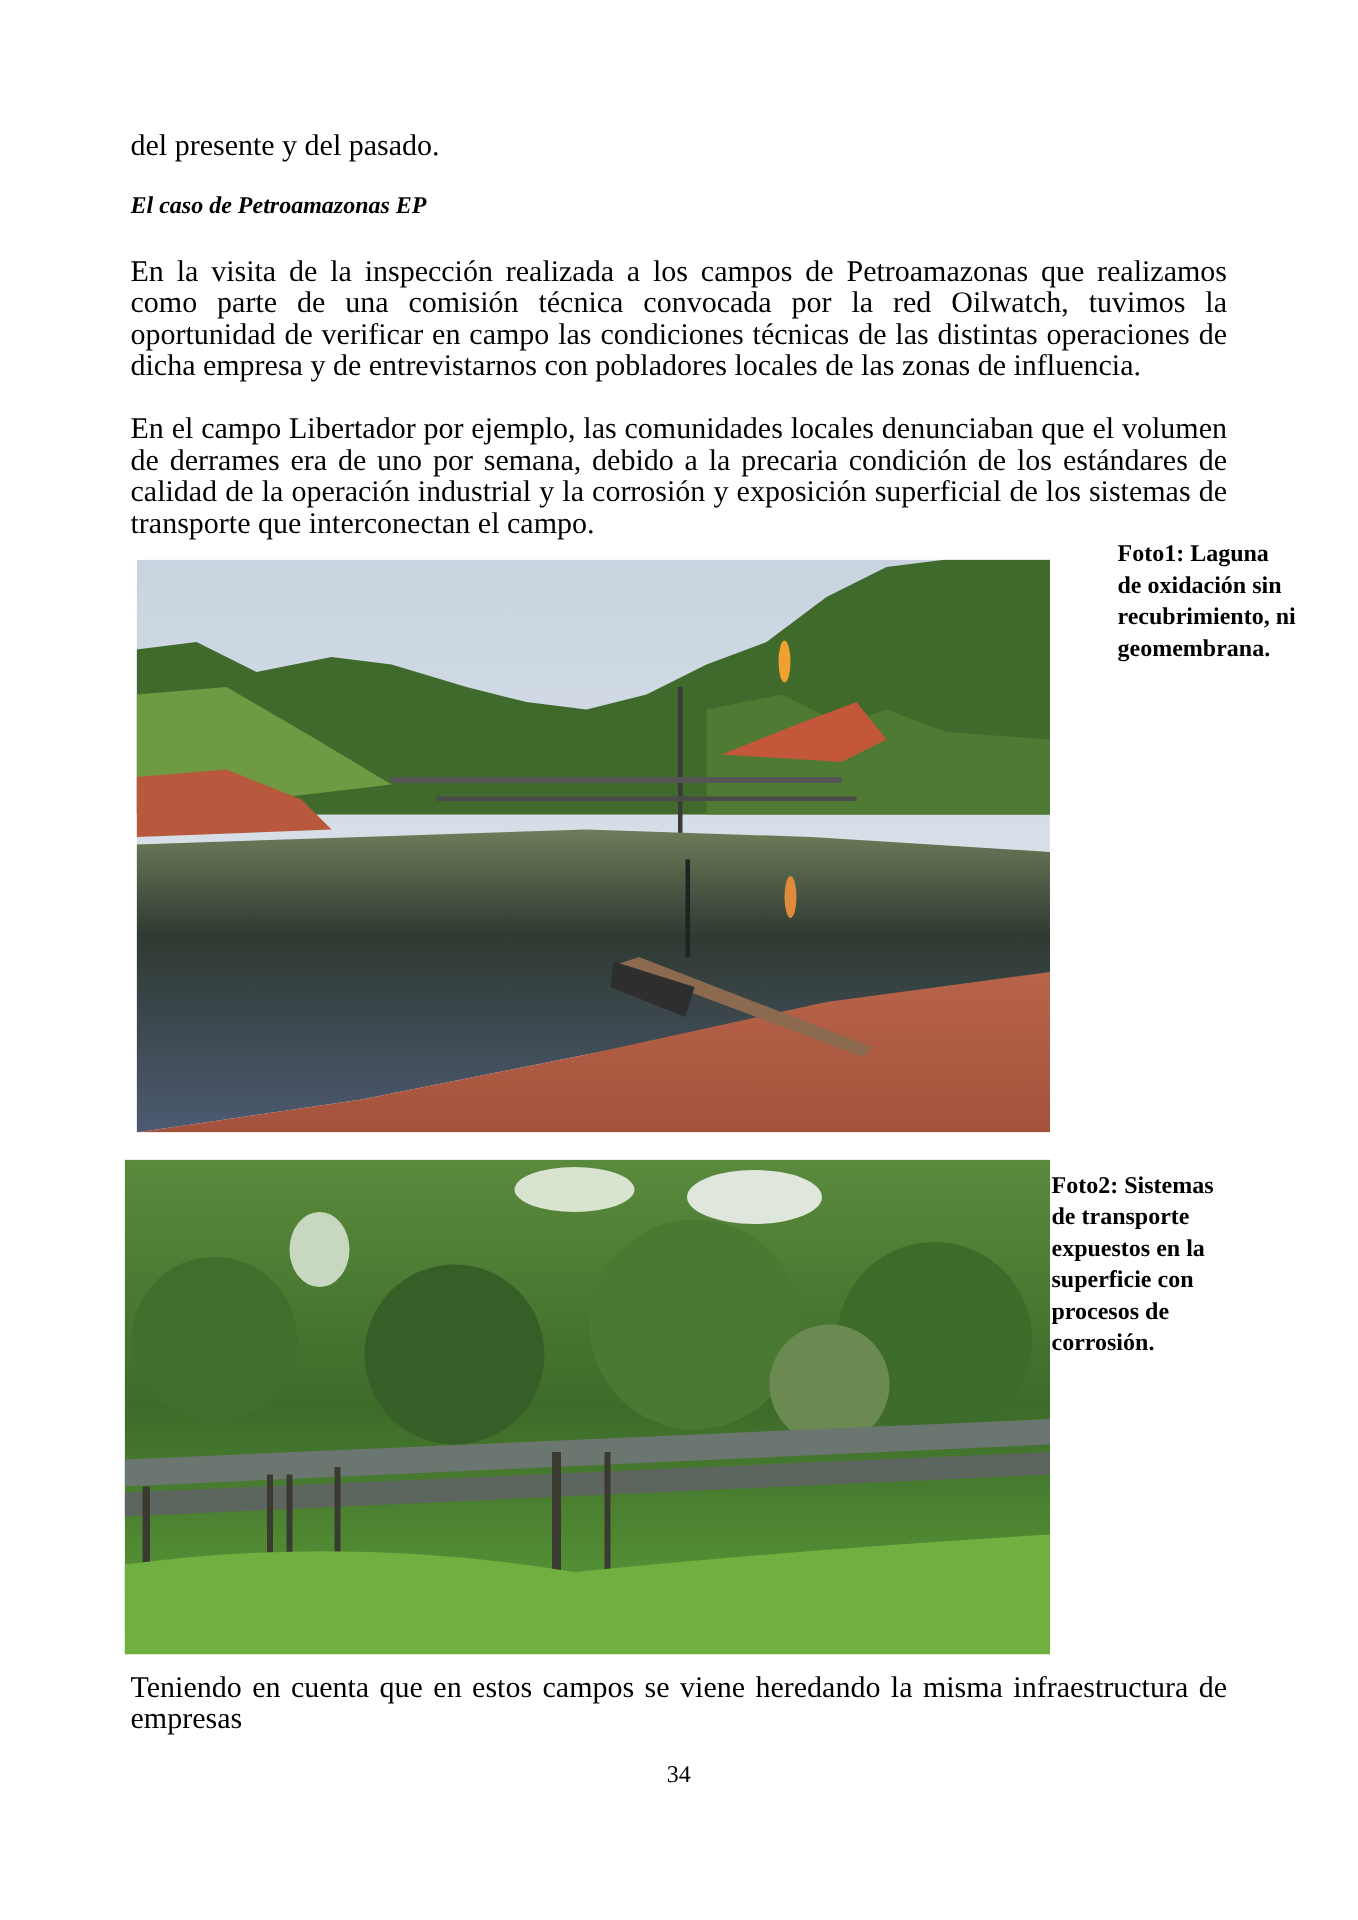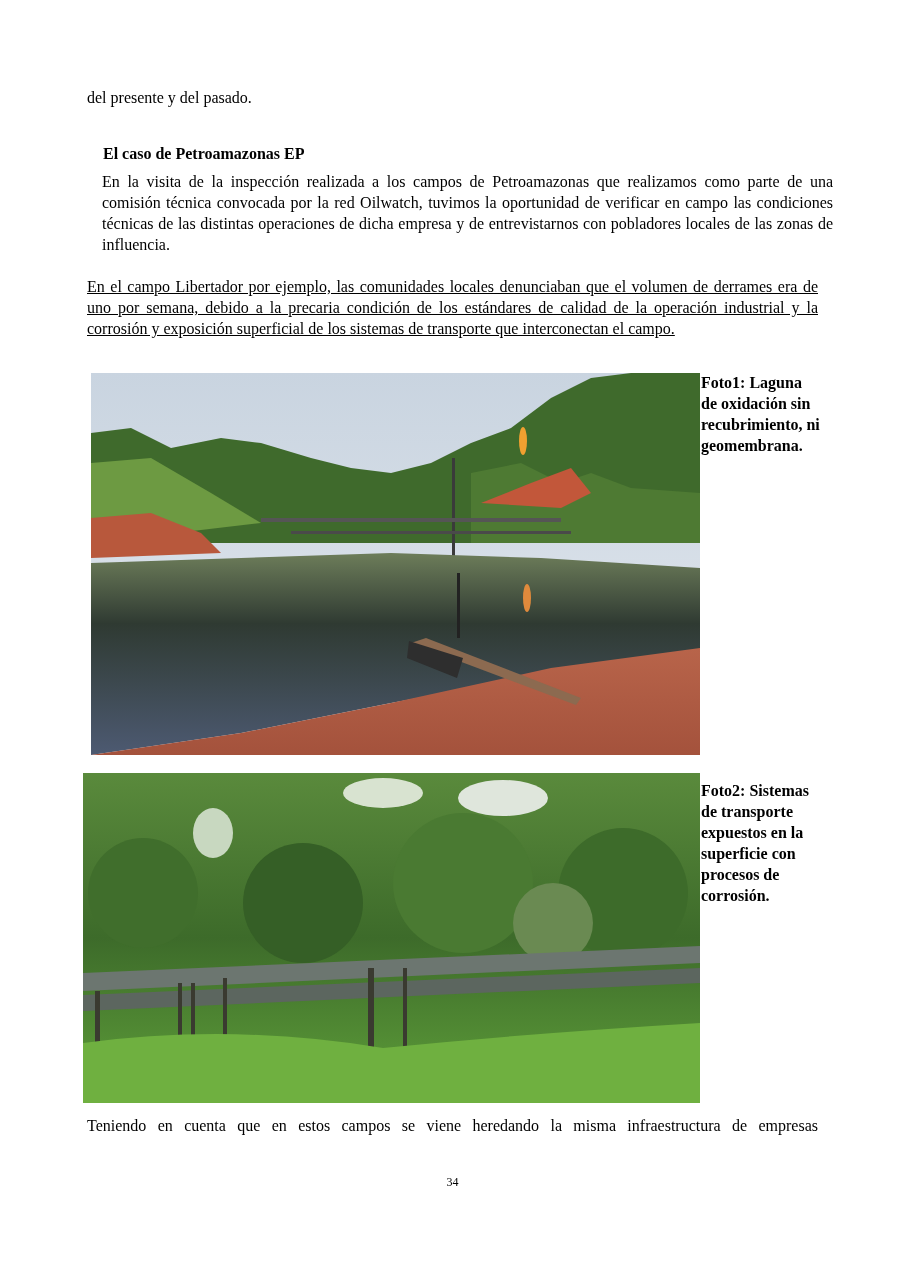--- a/index.html
+++ b/index.html
@@ -1,36 +1,36 @@
 <!DOCTYPE html>
 <html><head>
 <meta charset="utf-8">
 <style>
   html, body { margin: 0; padding: 0; background: #ffffff; }
   body { width: 905px; height: 1280px; position: relative; overflow: hidden;
          font-family: "Liberation Serif", "DejaVu Serif", serif; color: #000; }
-  .p { position: absolute; left: 87px; width: 731px; font-size: 16px; line-height: 21px;
+  .p { position: absolute; left: 87px; width: 731px; font-size: 20px; line-height: 21px;
        text-align: justify; margin: 0; }
-  .heading { position: absolute; left: 87px; top: 129px; font-size: 16px; font-weight: bold; margin: 16px; }
+  .heading { position: absolute; left: 87px; top: 129px; font-size: 16px; font-weight: bold; margin: 0; font-style: italic; }
   .caption { position: absolute; left: 701px; width: 120px; font-size: 16px; line-height: 21px;
              font-weight: bold; margin: 0; }
   .photo { position: absolute; overflow: hidden; }
   .photo svg { display: block; width: 100%; height: 100%; }
-  .pagenum { position: absolute; left: 0; width: 905px; top: 1175px; text-align: center; font-size: 12px; }
+  .pagenum { position: absolute; left: 0; width: 905px; top: 1175px; text-align: center; font-size: 16px; }
 </style>
 </head>
 <body>
 
 <p class="p" style="top:87px;">del presente y del pasado.</p>
 
 <h2 class="heading">El caso de Petroamazonas EP</h2>
 
-<p class="p" style="top:171px;margin-left:15px;">En la visita de la inspección realizada a los campos de Petroamazonas que realizamos como parte de una comisión técnica convocada por la red Oilwatch, tuvimos la oportunidad de verificar en campo las condiciones técnicas de las distintas operaciones de dicha empresa y de entrevistarnos con pobladores locales de las zonas de influencia.</p>
+<p class="p" style="top:171px;">En la visita de la inspección realizada a los campos de Petroamazonas que realizamos como parte de una comisión técnica convocada por la red Oilwatch, tuvimos la oportunidad de verificar en campo las condiciones técnicas de las distintas operaciones de dicha empresa y de entrevistarnos con pobladores locales de las zonas de influencia.</p>
 
-<p class="p" style="top:276px;text-decoration:underline;">En el campo Libertador por ejemplo, las comunidades locales denunciaban que el volumen de derrames era de uno por semana, debido a la precaria condición de los estándares de calidad de la operación industrial y la corrosión y exposición superficial de los sistemas de transporte que interconectan el campo.</p>
+<p class="p" style="top:276px;">En el campo Libertador por ejemplo, las comunidades locales denunciaban que el volumen de derrames era de uno por semana, debido a la precaria condición de los estándares de calidad de la operación industrial y la corrosión y exposición superficial de los sistemas de transporte que interconectan el campo.</p>
 
 <div class="photo" style="left:91px; top:373px; width:609px; height:382px;">
   <svg viewBox="0 0 609 382" preserveAspectRatio="none">
     <defs>
       <linearGradient id="sky1" x1="0" y1="0" x2="0" y2="1">
         <stop offset="0" stop-color="#c9d4e0"></stop>
           <stop offset="1" stop-color="#e4e9ef"></stop>
       </linearGradient>
       <linearGradient id="water1" x1="0" y1="0" x2="0" y2="1">
         <stop offset="0" stop-color="#6d7d5a"></stop>
@@ -61,21 +61,21 @@
 
     <ellipse cx="436" cy="225" rx="4" ry="14" fill="#e08a3c"></ellipse>
     <rect x="366" y="200" width="3" height="65" fill="#222"></rect>
 
     <path d="M0,382 L150,360 L300,330 L460,295 L609,275 L609,382 Z" fill="url(#bank1)"></path>
 
     <path d="M320,270 L335,265 L490,325 L485,332 Z" fill="#8c6a50"></path>
     <path d="M318,268 L372,285 L366,305 L316,285 Z" fill="#2e2e2e"></path>
   </svg>
 </div>
-<p class="caption" style="top:372px;">Foto1: Laguna de oxidación sin recubrimiento, ni geomembrana.</p>
+<p class="caption" style="top:359px;padding-left:44px;">Foto1: Laguna de oxidación sin recubrimiento, ni geomembrana.</p>
 
 <div class="photo" style="left:83px; top:773px; width:617px; height:330px;">
   <svg viewBox="0 0 617 330" preserveAspectRatio="none">
     <defs>
       <linearGradient id="veg2" x1="0" y1="0" x2="0" y2="1">
         <stop offset="0" stop-color="#5a8a3c"></stop>
           <stop offset="0.5" stop-color="#3d6b2a"></stop>
           <stop offset="1" stop-color="#5fa03a"></stop>
       </linearGradient>
     </defs>

